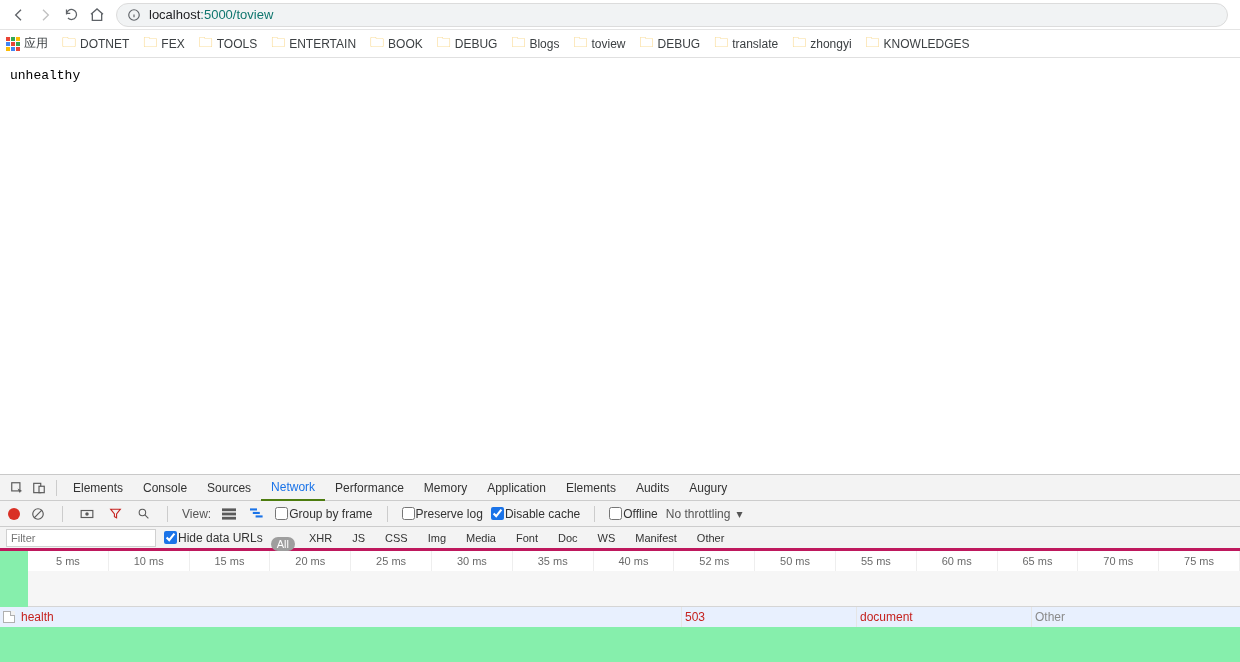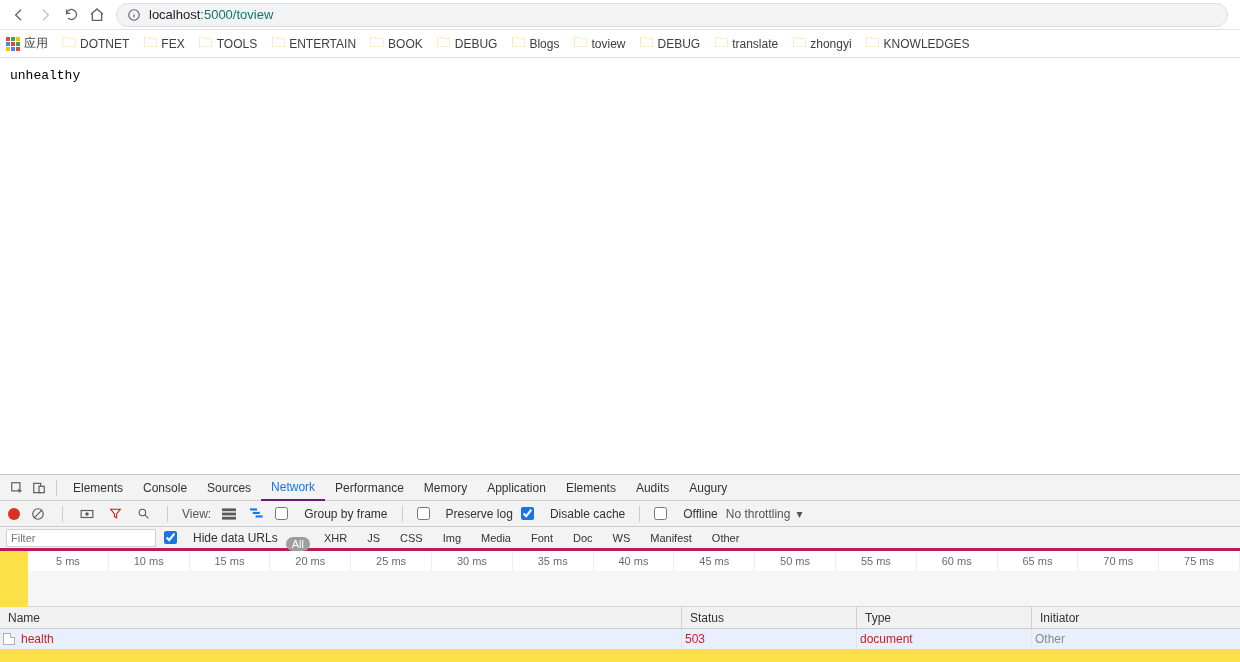--- a/index.html
+++ b/index.html
@@ -13,32 +13,32 @@
   .omnibox .url-path { color: #0f766e; }
   .bookmarks { height: 28px; display: flex; align-items: center; padding: 0 6px; background: #fff; border-bottom: 1px solid #e0e0e0; }
   .bm-item { display: flex; align-items: center; margin-right: 14px; font-size: 12px; color: #3c4043; cursor: pointer; white-space: nowrap; }
   .bm-item .folder-icon { color: #f5c24c; margin-right: 4px; font-size: 14px; }
   .apps-icon { width: 14px; height: 14px; margin-right: 4px; display: grid; grid-template-columns: repeat(3,4px); grid-template-rows: repeat(3,4px); gap: 1px; }
   .apps-icon span { width: 4px; height: 4px; }
   .apps-icon span:nth-child(1){background:#e94435}.apps-icon span:nth-child(2){background:#34a853}.apps-icon span:nth-child(3){background:#fbbc05}
   .apps-icon span:nth-child(4){background:#4285f4}.apps-icon span:nth-child(5){background:#e94435}.apps-icon span:nth-child(6){background:#34a853}
   .apps-icon span:nth-child(7){background:#fbbc05}.apps-icon span:nth-child(8){background:#4285f4}.apps-icon span:nth-child(9){background:#e94435}
   .page { position: absolute; top: 60px; left: 0; right: 0; bottom: 188px; background: #fff; padding: 8px 10px; font-family: "Courier New", monospace; font-size: 13px; color: #000; }
-  .devtools { position: absolute; left: 0; right: 0; bottom: 0; height: 188px; background: #fde047; border-top: 1px solid #c9c9c9; display: flex; flex-direction: column; font-size: 12px; color: #333; }
+  .devtools { position: absolute; left: 0; right: 0; bottom: 0; height: 188px; background: #86efac; border-top: 1px solid #c9c9c9; display: flex; flex-direction: column; font-size: 12px; color: #333; }
   .dt-tabs { height: 26px; background: #f3f3f3; border-bottom: 1px solid #ccc; display: flex; align-items: center; padding-left: 6px; }
   .dt-tool-icon { width: 22px; height: 22px; display: flex; align-items:center; justify-content:center; color:#5a5a5a; cursor:pointer; }
   .dt-tab { padding: 0 10px; height: 26px; display:flex; align-items:center; color:#333; cursor:pointer; }
-  .dt-tab.active { color:#1a73e8; border-bottom: 2px solid #701a75; }
+  .dt-tab.active { color:#1a73e8; border-bottom: 2px solid #4d7c0f; }
   .dt-sep { width:1px; height:16px; background:#ccc; margin:0 6px; }
   .dt-netbar { height: 26px; background:#f3f3f3; border-bottom:1px solid #ccc; display:flex; align-items:center; padding-left:8px; gap:8px; }
   .rec-dot { width:12px; height:12px; border-radius:50%; background:#d93025; }
   .icon-btn { width:20px; height:20px; display:flex; align-items:center; justify-content:center; color:#5a5a5a; cursor:pointer; }
   .icon-btn.red { color:#c5221f; }
   .dt-label { color:#555; }
-  .dt-checkbox { display:flex; align-items:center; gap:16px; cursor:pointer; }
+  .dt-checkbox { display:flex; align-items:center; gap:1px; cursor:pointer; }
   .dt-checkbox input { margin:0; accent-color:#1a73e8; }
   .dt-select { display:flex; align-items:center; gap:6px; color:#555; cursor:pointer; }
   .dt-filterbar { height: 24px; background:#f3f3f3; border-bottom:3px solid #be185d; display:flex; align-items:center; padding-left:6px; gap:8px; }
   .filter-input { width:150px; height:18px; background:#fff; border:1px solid #d0d0d0; padding:0 4px; font-size:11px; color:#888; }
   .type-pill { padding:1px 6px; font-size:11px; color:#333; cursor:pointer; border-radius:8px; }
   .type-pill.active { background:#9e9e9e; color:#fff;margin-top:12px; }
   .dt-timeline { height: 56px; background:#fff; border-bottom:1px solid #d5d5d5; position:relative;margin-left:28px; }
   .tl-ticks { position:absolute; top:0; left:0; right:0; height:20px; display:flex; }
   .tl-tick { flex:1; border-right:1px solid #eee; font-size:11px; color:#6a6a6a; text-align:center; line-height:20px; }
   .tl-body { position:absolute; top:20px; left:0; right:0; bottom:0; background:linear-gradient(to right, #f6f6f6 0, #f6f6f6 100%); }
@@ -276,37 +276,31 @@
   <div class="dt-timeline">
     <div class="tl-ticks">
       <div class="tl-tick">5 ms</div>
       <div class="tl-tick">10 ms</div>
       <div class="tl-tick">15 ms</div>
       <div class="tl-tick">20 ms</div>
       <div class="tl-tick">25 ms</div>
       <div class="tl-tick">30 ms</div>
       <div class="tl-tick">35 ms</div>
       <div class="tl-tick">40 ms</div>
-      <div class="tl-tick">45 ms</div>
+      <div class="tl-tick">52 ms</div>
       <div class="tl-tick">50 ms</div>
       <div class="tl-tick">55 ms</div>
       <div class="tl-tick">60 ms</div>
       <div class="tl-tick">65 ms</div>
       <div class="tl-tick">70 ms</div>
       <div class="tl-tick">75 ms</div>
     </div>
     <div class="tl-body"></div>
   </div>
 
-  <div class="dt-tablehead">
-    <div class="th-cell" style="width:682px">Name</div>
-    <div class="th-cell" style="width:175px">Status</div>
-    <div class="th-cell" style="width:175px">Type</div>
-    <div class="th-cell" style="flex:1;border-right:none">Initiator</div>
-  </div>
 
   <div class="dt-row">
     <div class="td-cell name-cell" style="width:682px">
       <span class="doc-icon"></span>
       <span>health</span>
     </div>
     <div class="td-cell td-status" style="width:175px">503</div>
     <div class="td-cell td-type" style="width:175px">document</div>
     <div class="td-cell td-init" style="flex:1;border-right:none">Other</div>
   </div>

